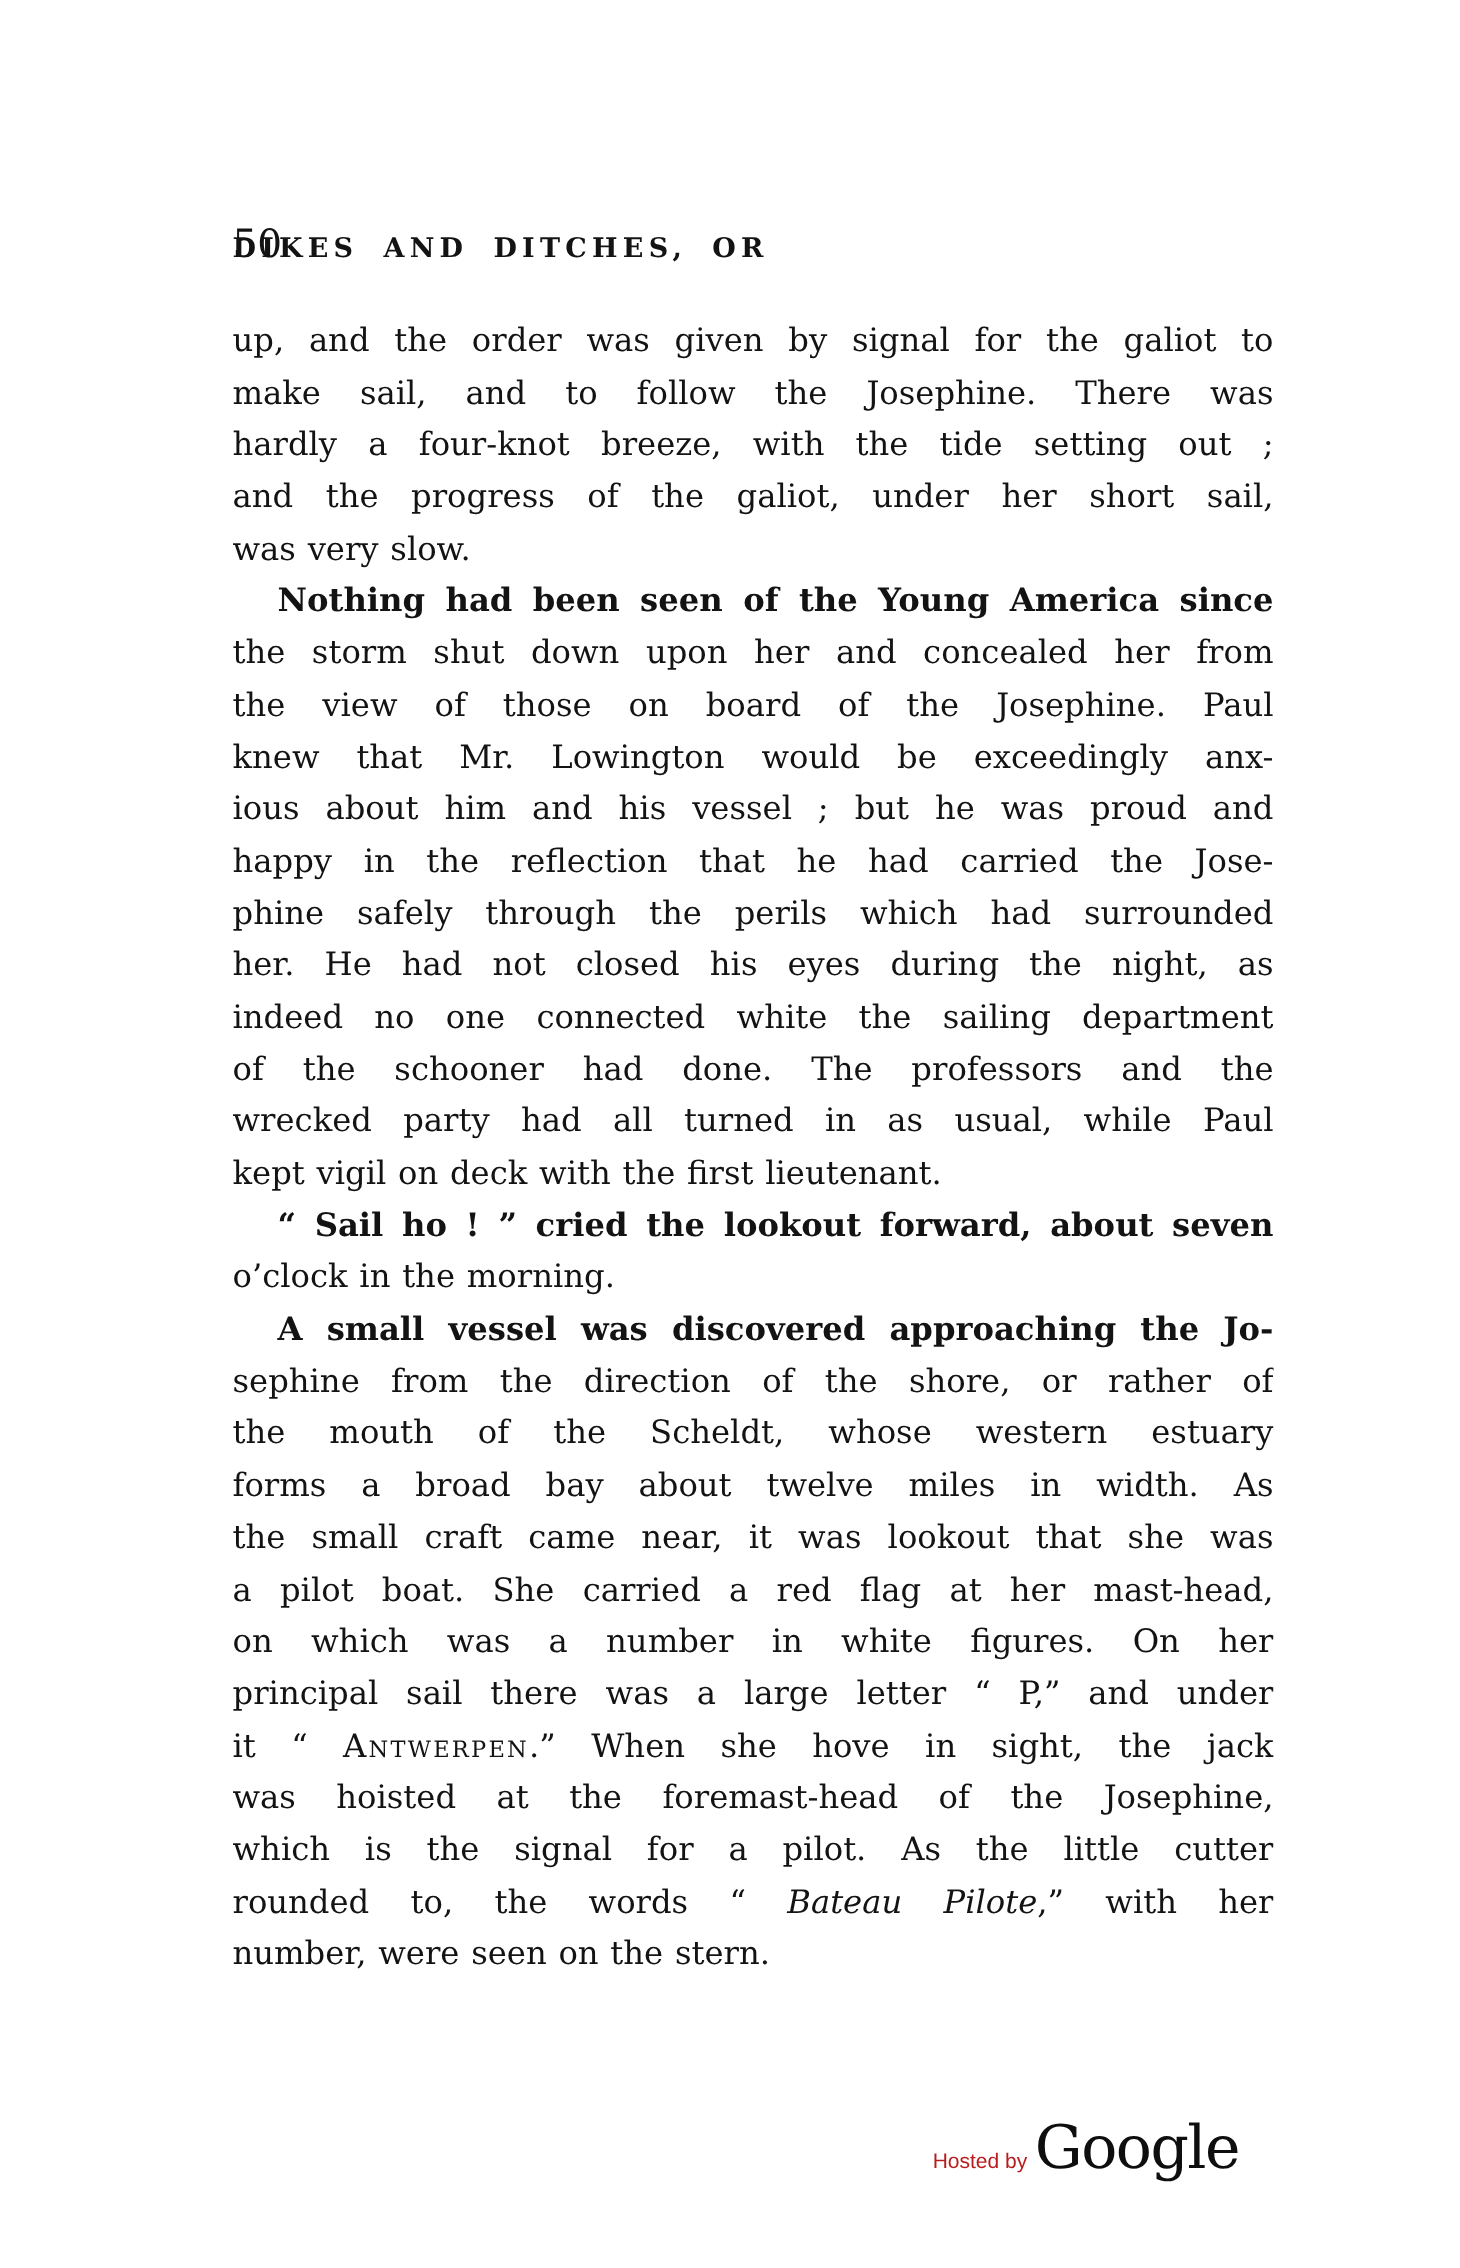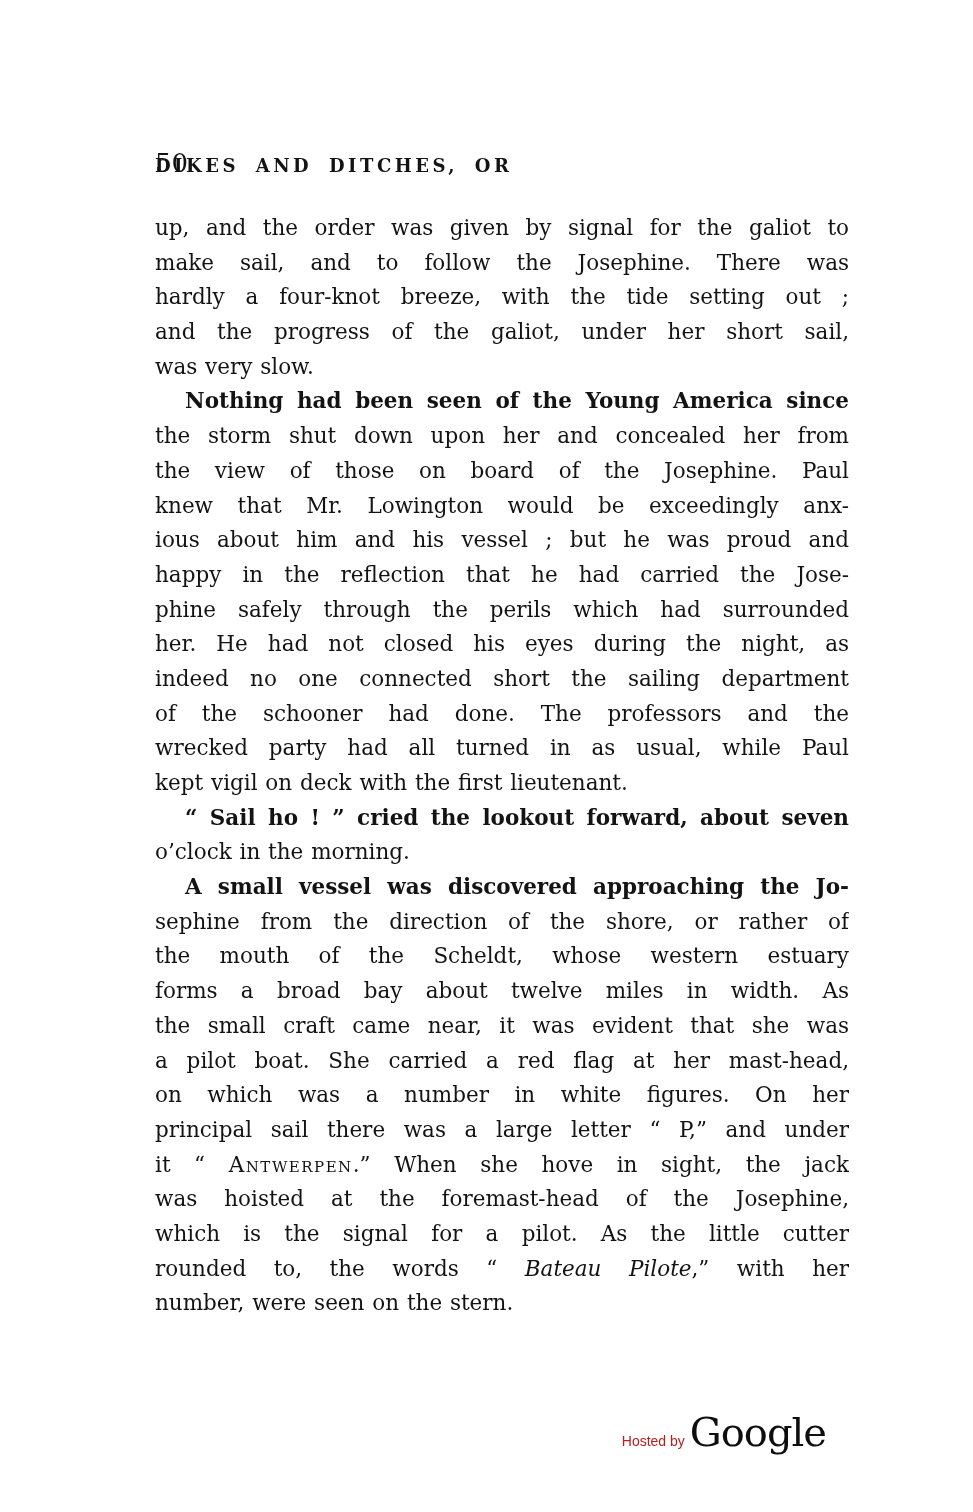--- a/index.html
+++ b/index.html
@@ -91,35 +91,35 @@
     </div>
     <div class="para">
       <div class="line indent"><span>Nothing had been seen of the Young America since</span></div>
       <div class="line"><span>the storm shut down upon her and concealed her from</span></div>
       <div class="line"><span>the view of those on board of the Josephine.  Paul</span></div>
       <div class="line"><span>knew that Mr. Lowington would be exceedingly anx-</span></div>
       <div class="line"><span>ious about him and his vessel ; but he was proud and</span></div>
       <div class="line"><span>happy in the reflection that he had carried the Jose-</span></div>
       <div class="line"><span>phine safely through the perils which had surrounded</span></div>
       <div class="line"><span>her.  He had not closed his eyes during the night, as</span></div>
-      <div class="line"><span>indeed no one connected short the sailing department</span></div>
+      <div class="line"><span>indeed no one connected white the sailing department</span></div>
       <div class="line"><span>of the schooner had done.  The professors and the</span></div>
       <div class="line"><span>wrecked party had all turned in as usual, while Paul</span></div>
       <div class="line last"><span>kept vigil on deck with the first lieutenant.</span></div>
     </div>
     <div class="para">
       <div class="line indent"><span>“ Sail ho ! ”  cried the lookout forward, about seven</span></div>
       <div class="line last"><span>o’clock in the morning.</span></div>
     </div>
     <div class="para">
       <div class="line indent"><span>A small vessel was discovered approaching the Jo-</span></div>
       <div class="line"><span>sephine from the direction of the shore, or rather of</span></div>
       <div class="line"><span>the mouth of the Scheldt, whose western estuary</span></div>
       <div class="line"><span>forms a broad bay about twelve miles in width.  As</span></div>
-      <div class="line"><span>the small craft came near, it was evident that she was</span></div>
+      <div class="line"><span>the small craft came near, it was lookout that she was</span></div>
       <div class="line"><span>a pilot boat.  She carried a red flag at her mast-head,</span></div>
       <div class="line"><span>on which was a number in white figures.  On her</span></div>
       <div class="line"><span>principal sail there was a large letter “ P,” and under</span></div>
       <div class="line"><span>it “ </span><span class="sc">Antwerpen</span><span>.”  When she hove in sight, the jack</span></div>
       <div class="line"><span>was hoisted at the foremast-head of the Josephine,</span></div>
       <div class="line"><span>which is the signal for a pilot.  As the little cutter</span></div>
       <div class="line"><span>rounded to, the words “ </span><span class="it">Bateau Pilote</span><span>,” with her</span></div>
       <div class="line last"><span>number, were seen on the stern.</span></div>
     </div>
   </div>

